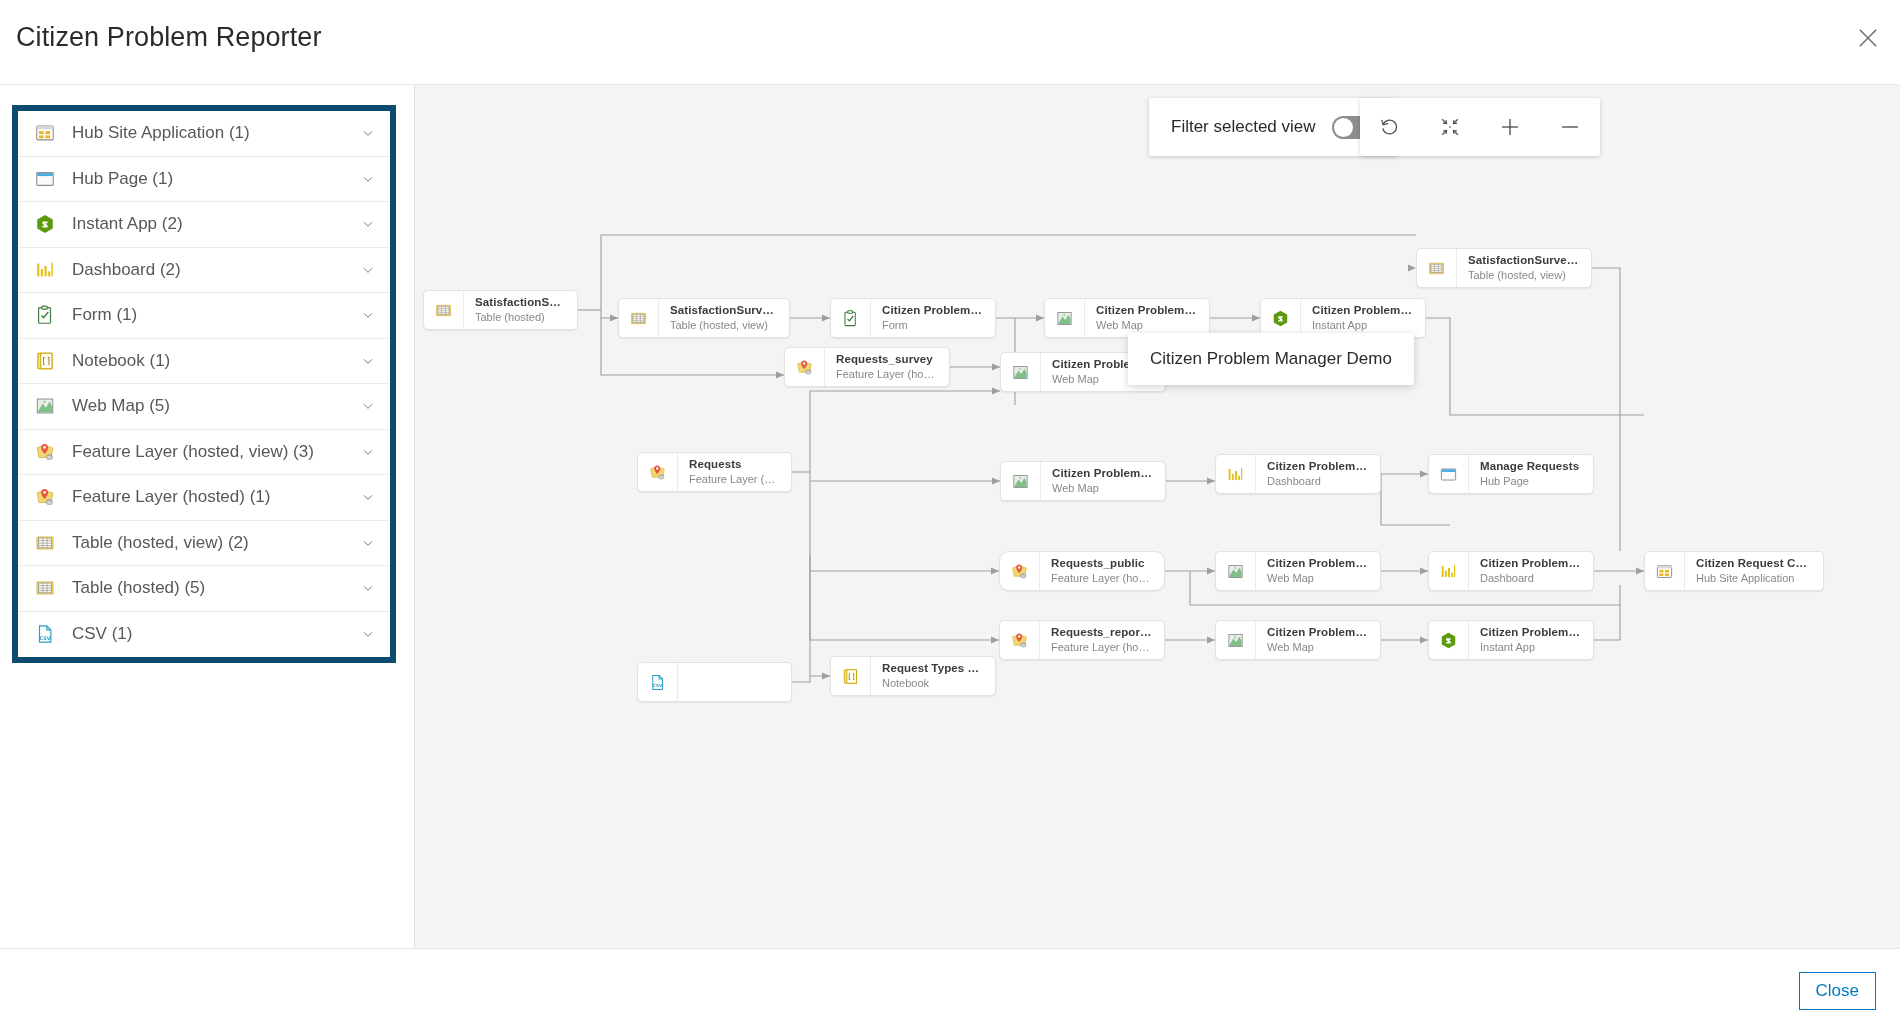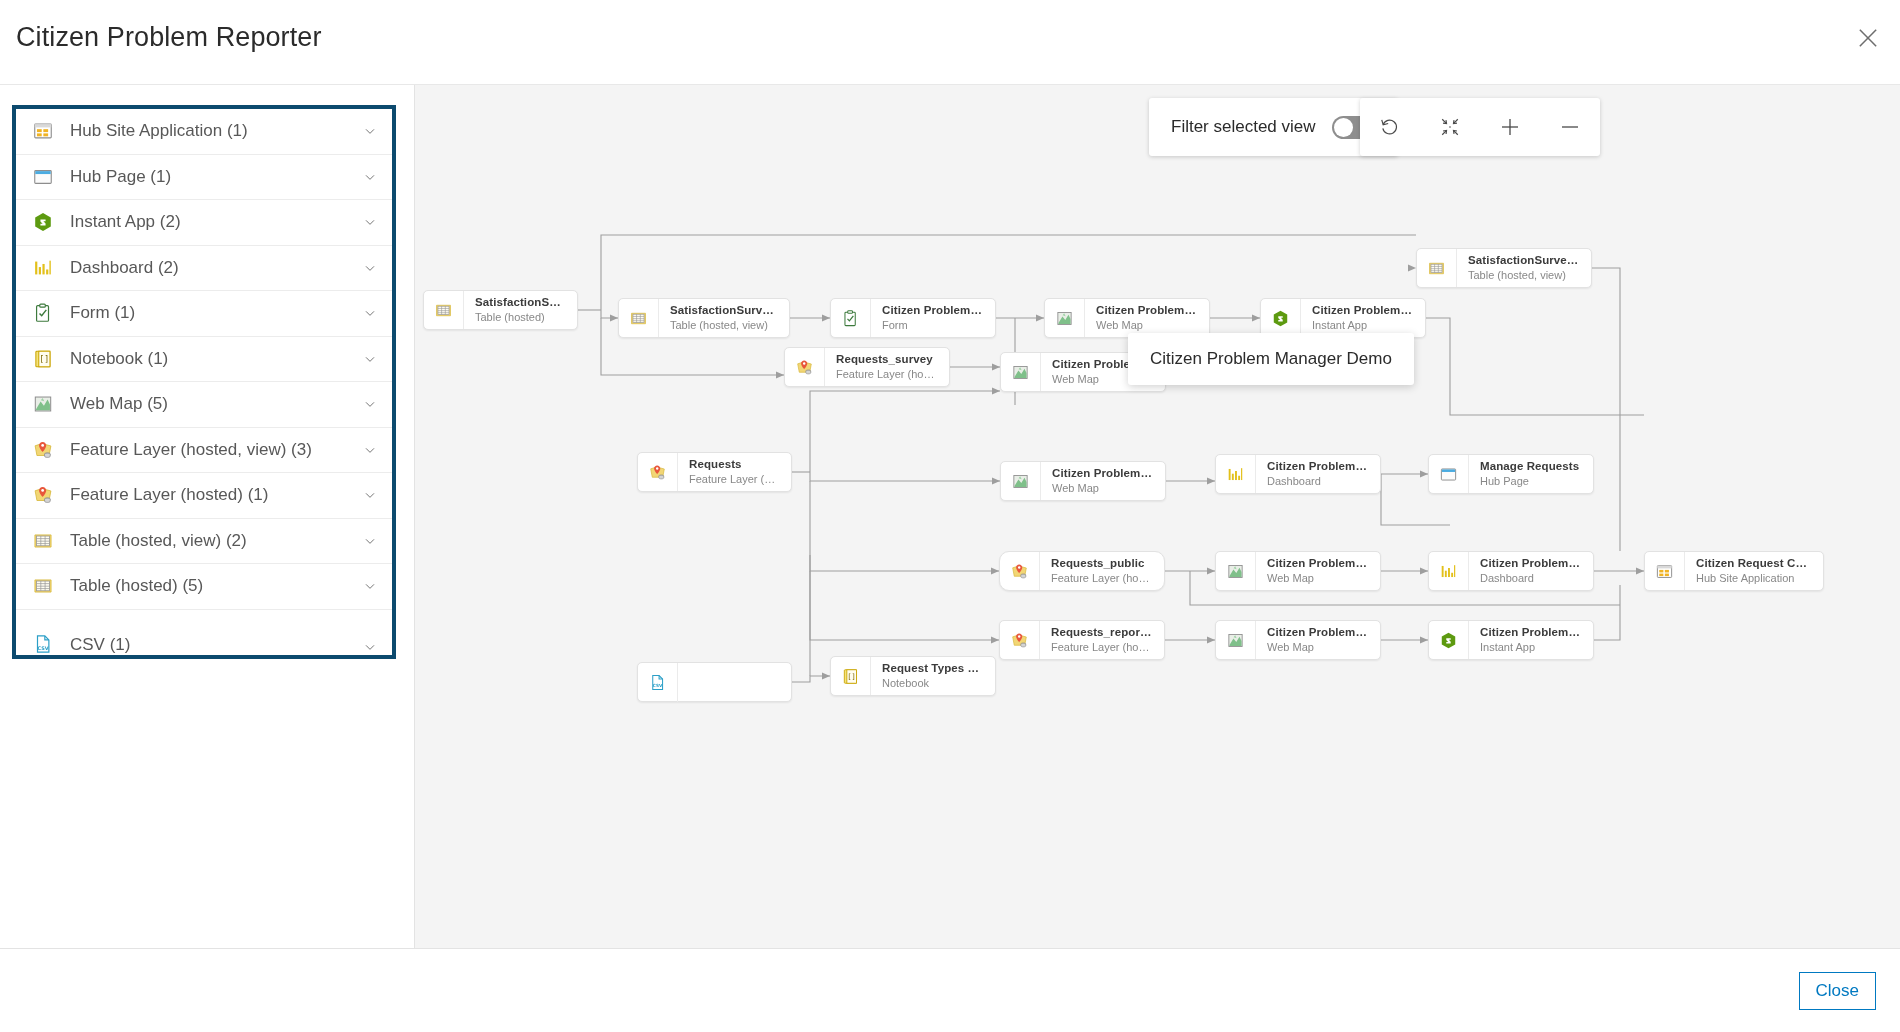--- a/index.html
+++ b/index.html
@@ -30,33 +30,33 @@
   .header-close svg{display:block;}
 
   
   .sidebar{
     position:absolute;left:0;top:85px;width:415px;height:863px;
     background:#ffffff;border-right:1px solid #e3e3e3;
     box-sizing:border-box;
   }
   .accordion{
     position:absolute;left:12px;top:20px;width:384px;
-    border:4px solid #0c4a6e;
+    border:6px solid #0c4a6e;
     background:#fff;
     box-sizing:border-box;
   }
   .acc-item{
     display:flex;align-items:center;
     height:45.5px;
     border-bottom:1px solid #ececec;
     padding:0 14px 0 16px;
     box-sizing:border-box;
     cursor:pointer;
   }
-  .acc-item:last-child{border-bottom:none;align-items:flex-end;}
+  .acc-item:last-child{border-bottom:none;}
   .acc-icon{
     width:22px;height:22px;flex:0 0 22px;margin-right:16px;
     display:flex;align-items:center;justify-content:center;
   }
   .acc-label{
     flex:1 1 auto;font-size:17px;color:#585858;font-weight:400;
     white-space:nowrap;overflow:hidden;text-overflow:ellipsis;
   }
   .acc-chev{width:16px;height:16px;flex:0 0 16px;color:#6b6b6b;}
   .acc-chev svg{display:block;}

